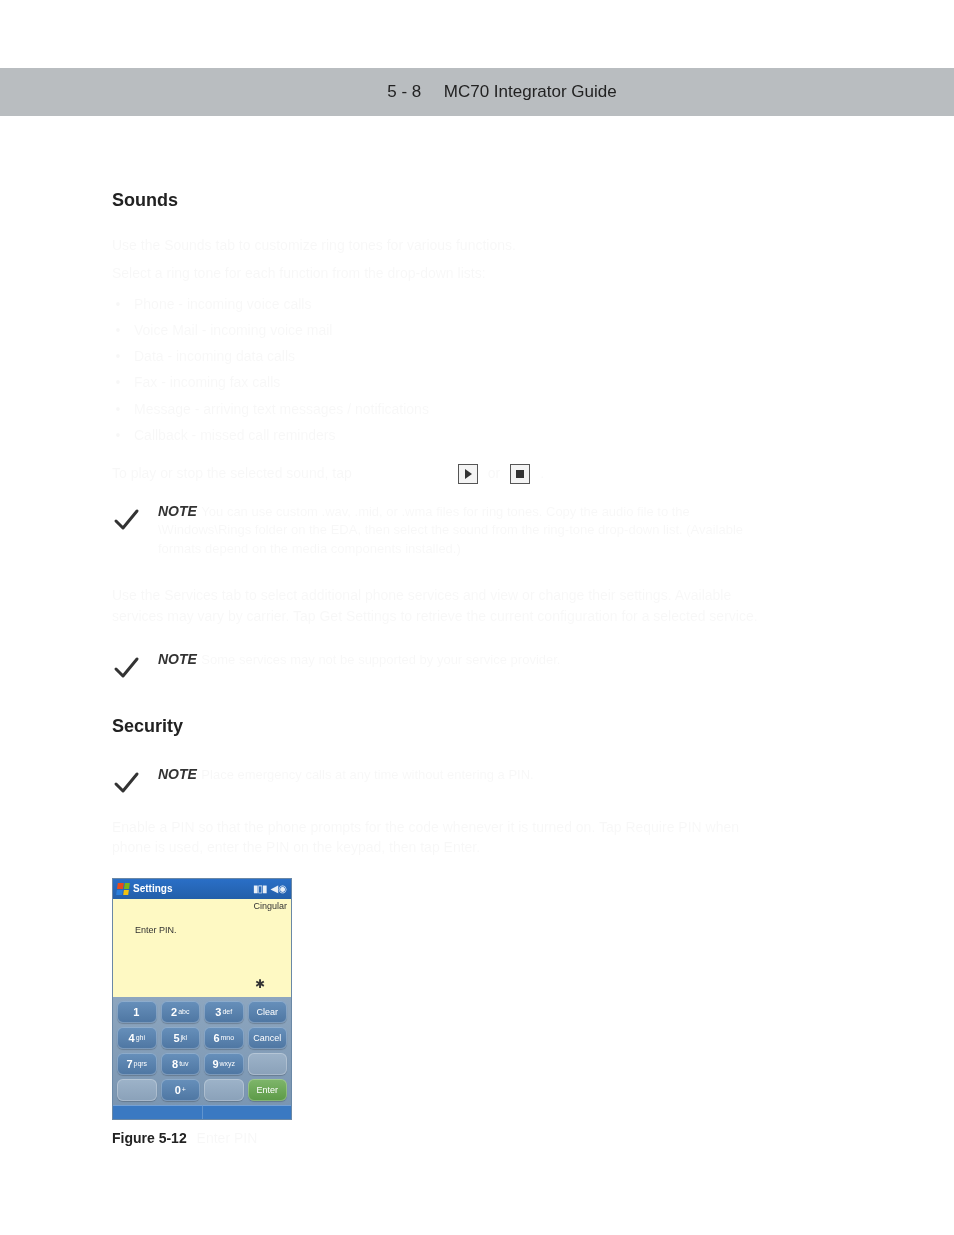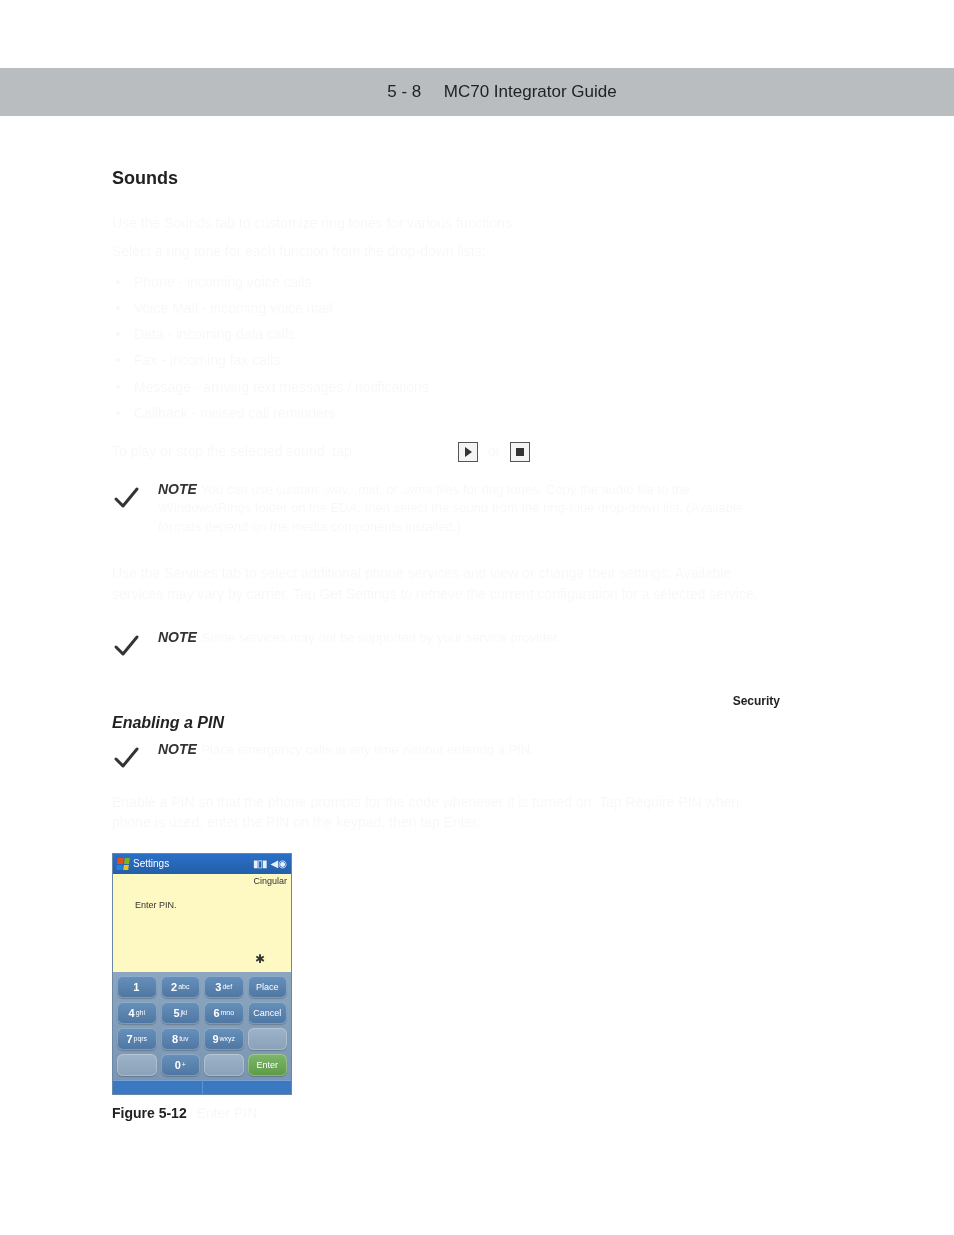--- a/index.html
+++ b/index.html
@@ -20,21 +20,21 @@
   .page-header .pagenum {
     font-size: 17px;
     color: #222;
     margin-right: 18px;
   }
   .page-header .title {
     font-size: 17px;
     color: #222;
   }
   .content {
-    padding: 52px 50px 40px 112px;
+    padding: 74px 50px 40px 112px;
     width: 830px;
   }
   h2.sounds {
     font-size: 18px;
     font-weight: bold;
     margin: 0 0 24px 0;
   }
   .faint {
     color: rgba(0,0,0,0.03);
     line-height: 1.45;
@@ -77,23 +77,22 @@
     padding-top:4px;
   }
   .checkmark svg { display:block; }
   .note-body { flex:1; }
   .note-label {
     font-weight:bold; font-style:italic; font-size:14px;
     color:#333;
   }
   .note-text { color: rgba(0,0,0,0.03); font-size:13px; line-height:1.35; }
   h2.security {
-    font-size:12px; font-weight:bold;
-    margin: 34px 0 6px 0;
-    text-align: right;
+    font-size:18px; font-weight:bold;
+    margin: 34px 0 28px 0;
   }
   h3.enabling {
     font-size:16px; font-weight:bold; font-style:italic;
     margin: 0 0 8px 0;
   }
 
   
   .device {
     width: 180px; height: 242px;
     margin: 20px 0 10px 0;
@@ -113,21 +112,21 @@
   .win-flag {
     width:12px; height:12px;
     display:grid; grid-template-columns:1fr 1fr; grid-template-rows:1fr 1fr;
     gap:1px;
     transform: skewX(-8deg);
   }
   .win-flag span:nth-child(1){background:#e74c1c;}
   .win-flag span:nth-child(2){background:#7cb518;}
   .win-flag span:nth-child(3){background:#2a7edb;}
   .win-flag span:nth-child(4){background:#f2c20f;}
-  .dev-topbar .title-t { font-weight:normal; flex:1; }
+  .dev-topbar .title-t { font-weight:bold; flex:1; }
   .dev-topbar .sig {
     font-size:10px; letter-spacing:-1px; opacity:.9;
   }
   .dev-topbar .spk { font-size:10px; opacity:.9; }
   .dev-white {
     flex:none;
     background:#fef9c3;
     font-size:9px;
     color:#333;
     position:relative;
@@ -264,21 +263,20 @@
           <path d="M4 15 L11 22 L25 5" stroke="#333" stroke-width="3" fill="none" stroke-linecap="round" stroke-linejoin="round"></path>
         </svg>
     </div>
     <div class="note-body">
       <span class="note-label">NOTE</span>
       <span class="note-text">Some services may not be supported by your service provider.</span>
     </div>
   </div>
 
   <h2 class="security">Security</h2>
-  <h3 class="enabling">Enabling a PIN</h3>
 
   <div class="note-block">
     <div class="checkmark">
       <svg width="28" height="28" viewBox="0 0 28 28">
           <path d="M4 15 L11 22 L25 5" stroke="#333" stroke-width="3" fill="none" stroke-linecap="round" stroke-linejoin="round"></path>
         </svg>
     </div>
     <div class="note-body">
       <span class="note-label">NOTE</span>
       <span class="note-text">Place emergency calls at any time without entering a PIN.</span>
@@ -310,21 +308,21 @@
           <span class="let"></span>
         </div>
       <div class="dev-key">
           <span class="num">2</span>
           <span class="let">abc</span>
         </div>
       <div class="dev-key">
           <span class="num">3</span>
           <span class="let">def</span>
         </div>
-      <div class="dev-key">Place</div>
+      <div class="dev-key">Clear</div>
 
       <div class="dev-key">
           <span class="num">4</span>
           <span class="let">ghi</span>
         </div>
       <div class="dev-key">
           <span class="num">5</span>
           <span class="let">jkl</span>
         </div>
       <div class="dev-key">

